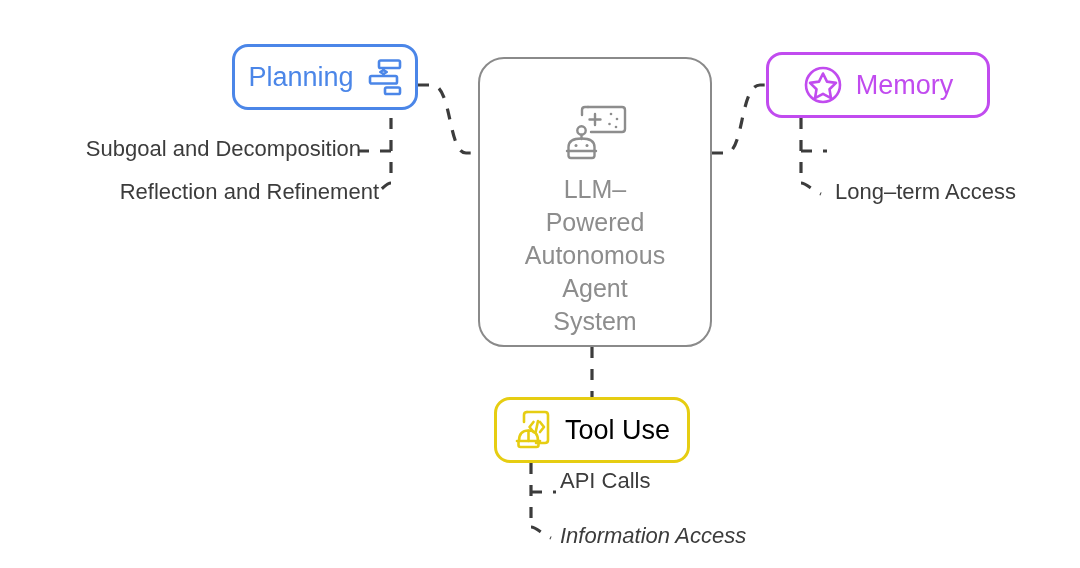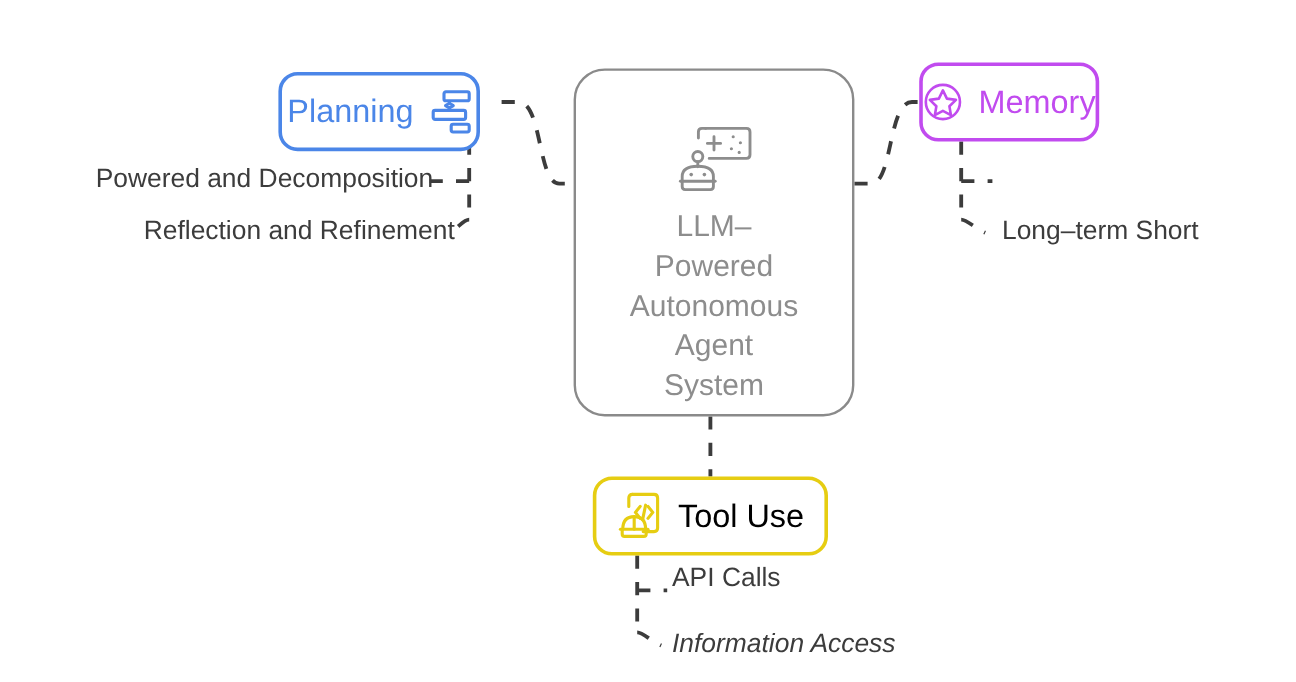--- a/index.html
+++ b/index.html
@@ -43,34 +43,34 @@
     line-height: 1;
     white-space: nowrap;
   }
   .node-icon {
     display: block;
   }
 
   
   #node-planning {
     left: 232px;
-    top: 60px;
-    width: 168px;
+    top: 44px;
+    width: 186px;
     height: 66px;
     border-width: 3px;
     border-color: #4b86e8;
     gap: 12px;
   }
   #node-planning .node-label { color: #4b86e8; }
 
   
   #node-memory {
     left: 766px;
     top: 52px;
-    width: 150px;
+    width: 224px;
     height: 66px;
     border-width: 3px;
     border-color: #c14bef;
     gap: 13px;
   }
   #node-memory .node-label { color: #c14bef; }
 
   
   #node-tooluse {
     left: 494px;
@@ -220,24 +220,24 @@
 
         <path d="M5 32 Q5 21.5 14.5 21.5 Q24 21.5 24 32"></path>
         <path d="M14.5 21.8 L14.5 32"></path>
         <path d="M3 32 L26 32"></path>
         <path d="M4.5 32 L4.5 36 Q4.5 38 6.5 38 L22.5 38 Q24.5 38 24.5 36 L24.5 32"></path>
       </g>
     </svg>
     <span class="node-label">Tool Use</span>
   </div>
 
-  <div class="leaf leaf-right" id="leaf-subgoal">Powered and Decomposition</div>
+  <div class="leaf leaf-right" id="leaf-subgoal">Subgoal and Decomposition</div>
 
   <div class="leaf leaf-right" id="leaf-reflection">Reflection and Refinement</div>
 
 
-  <div class="leaf" id="leaf-long">Long–term Short</div>
+  <div class="leaf" id="leaf-long">Long–term Access</div>
 
   <div class="leaf" id="leaf-api">API Calls</div>
 
   <div class="leaf" id="leaf-info">Information Access</div>
 
 </div>
 
 </body></html>

